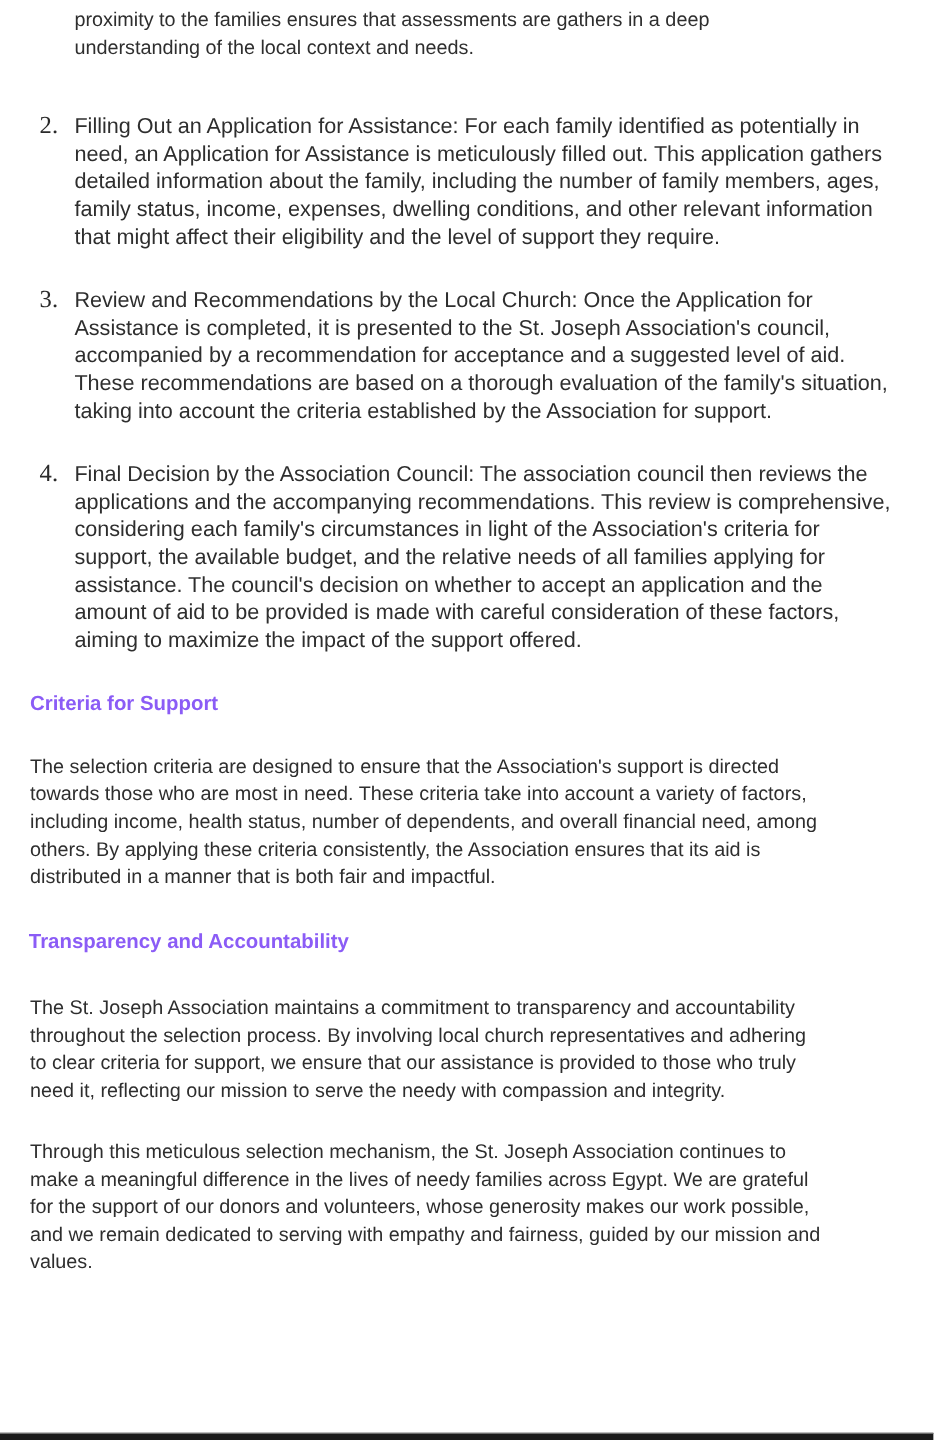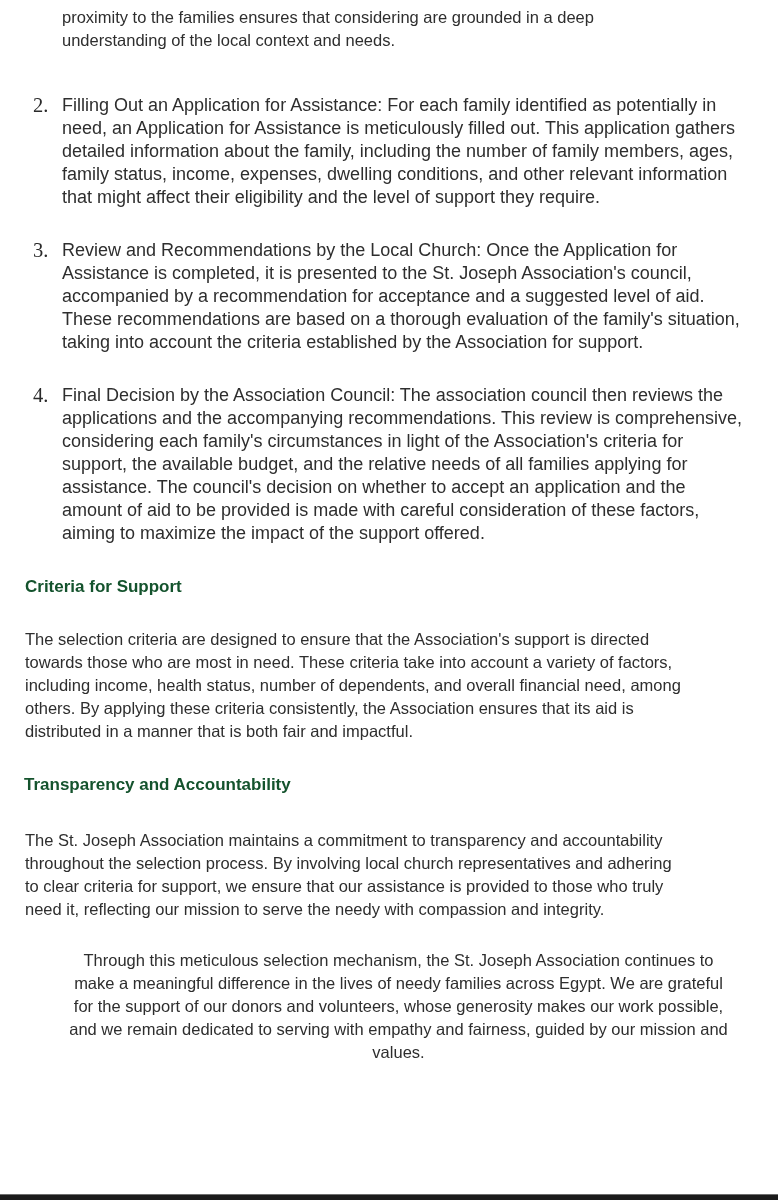--- a/index.html
+++ b/index.html
@@ -53,50 +53,50 @@
     font-size: 18px;
     line-height: 23px;
     padding-right: 8px;
   }
   .section-heading {
     margin: 0;
     padding: 0 8px 0 25px;
     font-size: 17px;
     line-height: 23px;
     font-weight: bold;
-    color: #14532d;
+    color: #8b5cf6;
   }
   .section-paragraph {
     margin: 30px 0 0 0;
     padding: 0 6px 0 25px;
     font-size: 16.5px;
     line-height: 23px;
   }
   .h-criteria     { margin-top: 20px; }
   .h-transparency { margin-top: 30px; padding-left: 24px; }
   .h-together     { margin-top: 23px; }
   .p-transparency { margin-top: 33px; }
-  .p-together     { margin-top: 28px; text-align: center; }
+  .p-together     { margin-top: 28px; }
   .bottom-bar {
     position: absolute;
     left: 0;
     bottom: 0;
     width: 100%;
     height: 6px;
     background: #1b1b1b;
     border-top: 1px solid #6e6e6e;
     box-sizing: border-box;
   }
 </style>
 </head>
 <body>
 
 <div class="page">
 
-  <p class="intro pre">proximity to the families ensures that considering are grounded in a deep
+  <p class="intro pre">proximity to the families ensures that assessments are gathers in a deep
 understanding of the local context and needs.</p>
 
   <div class="num-list">
 
     <div class="num-item">
       <span class="marker">2.</span>
       <div class="item-text pre">Filling Out an Application for Assistance: For each family identified as potentially in
 need, an Application for Assistance is meticulously filled out. This application gathers
 detailed information about the family, including the number of family members, ages,
 family status, income, expenses, dwelling conditions, and other relevant information

